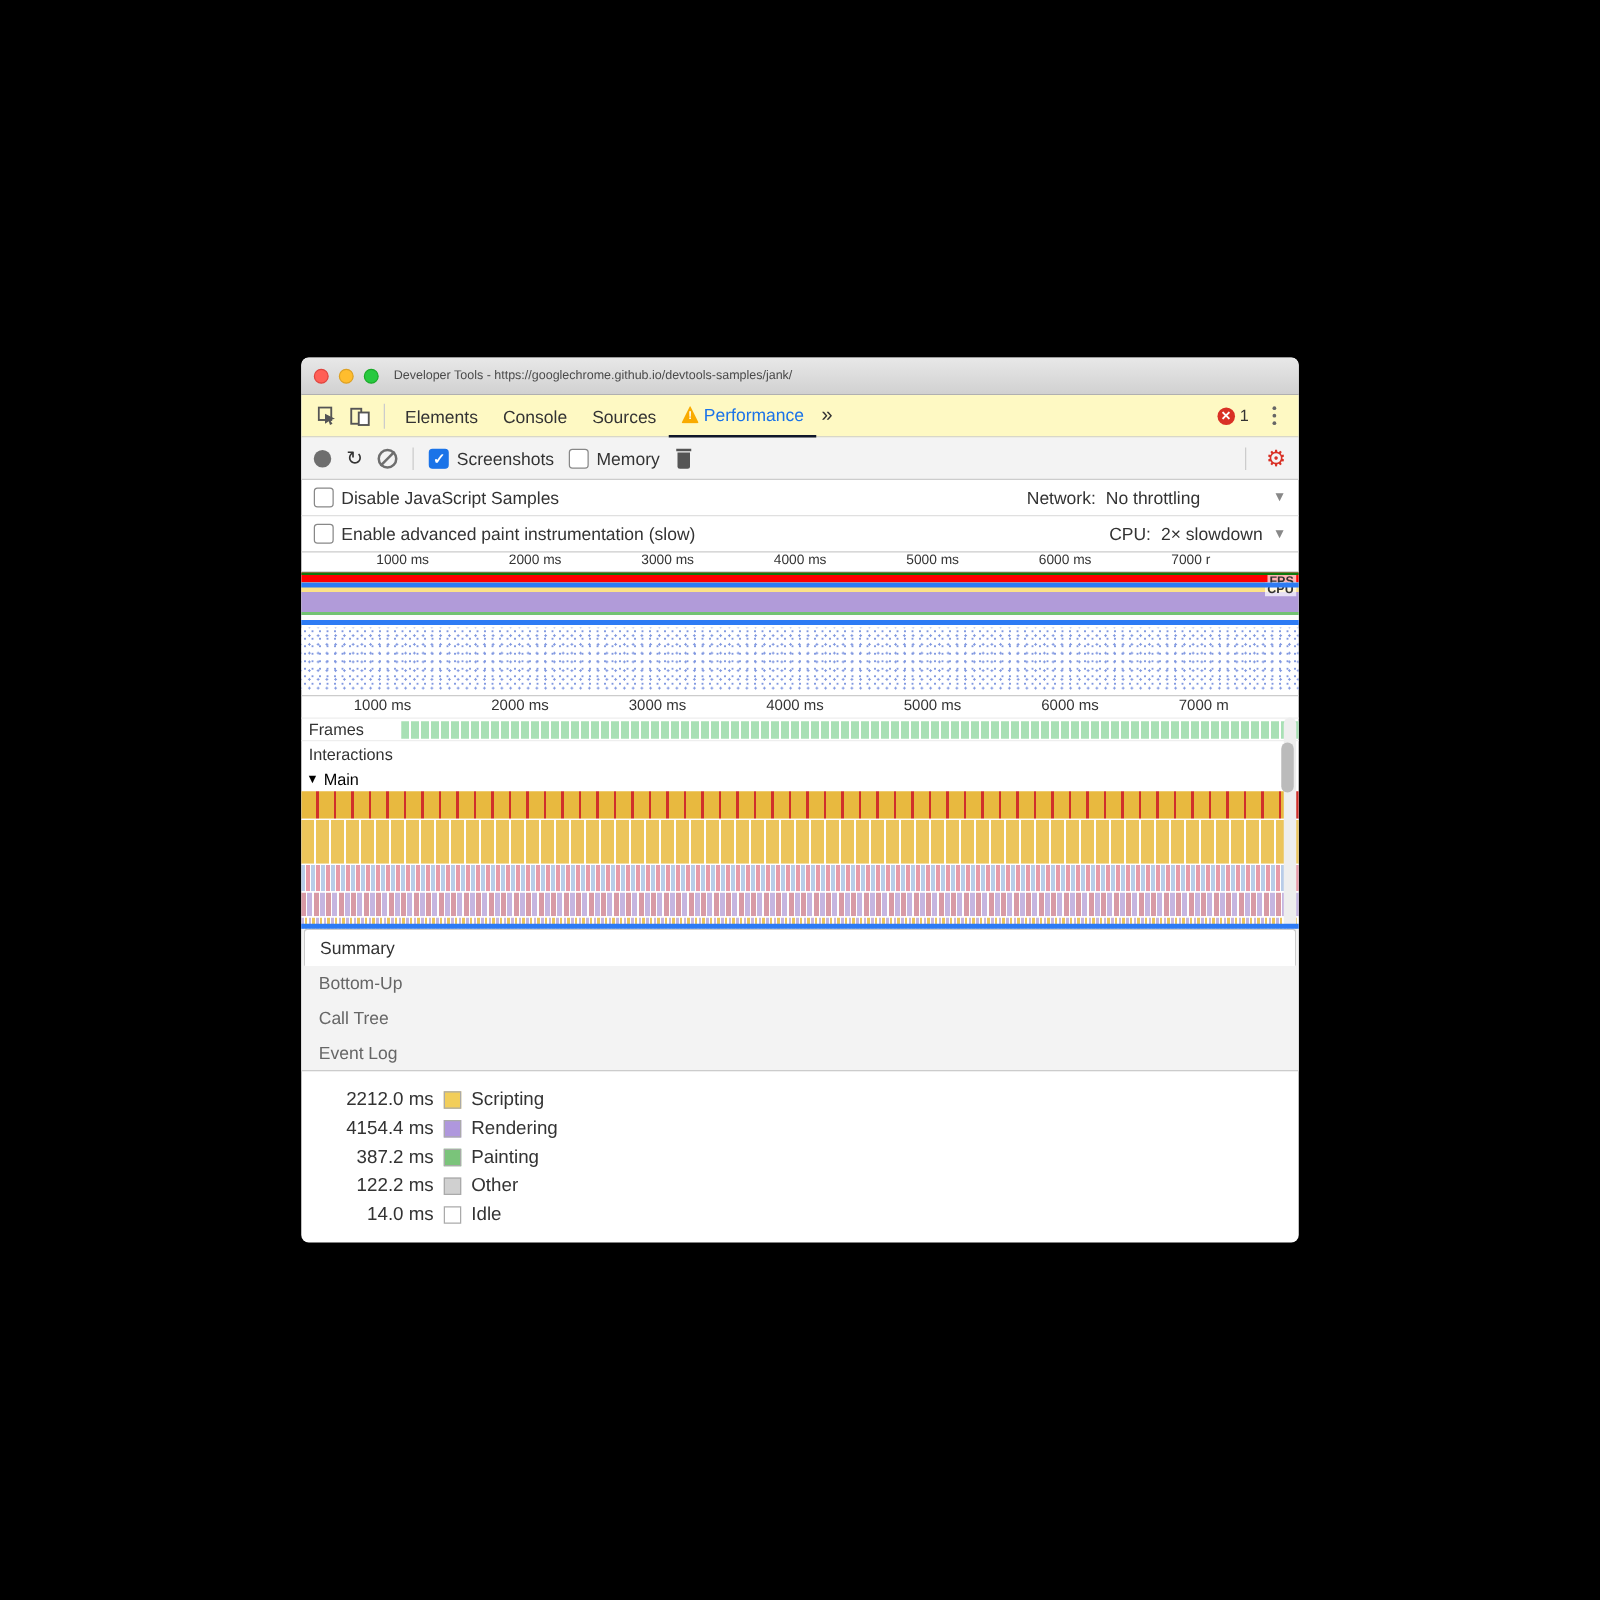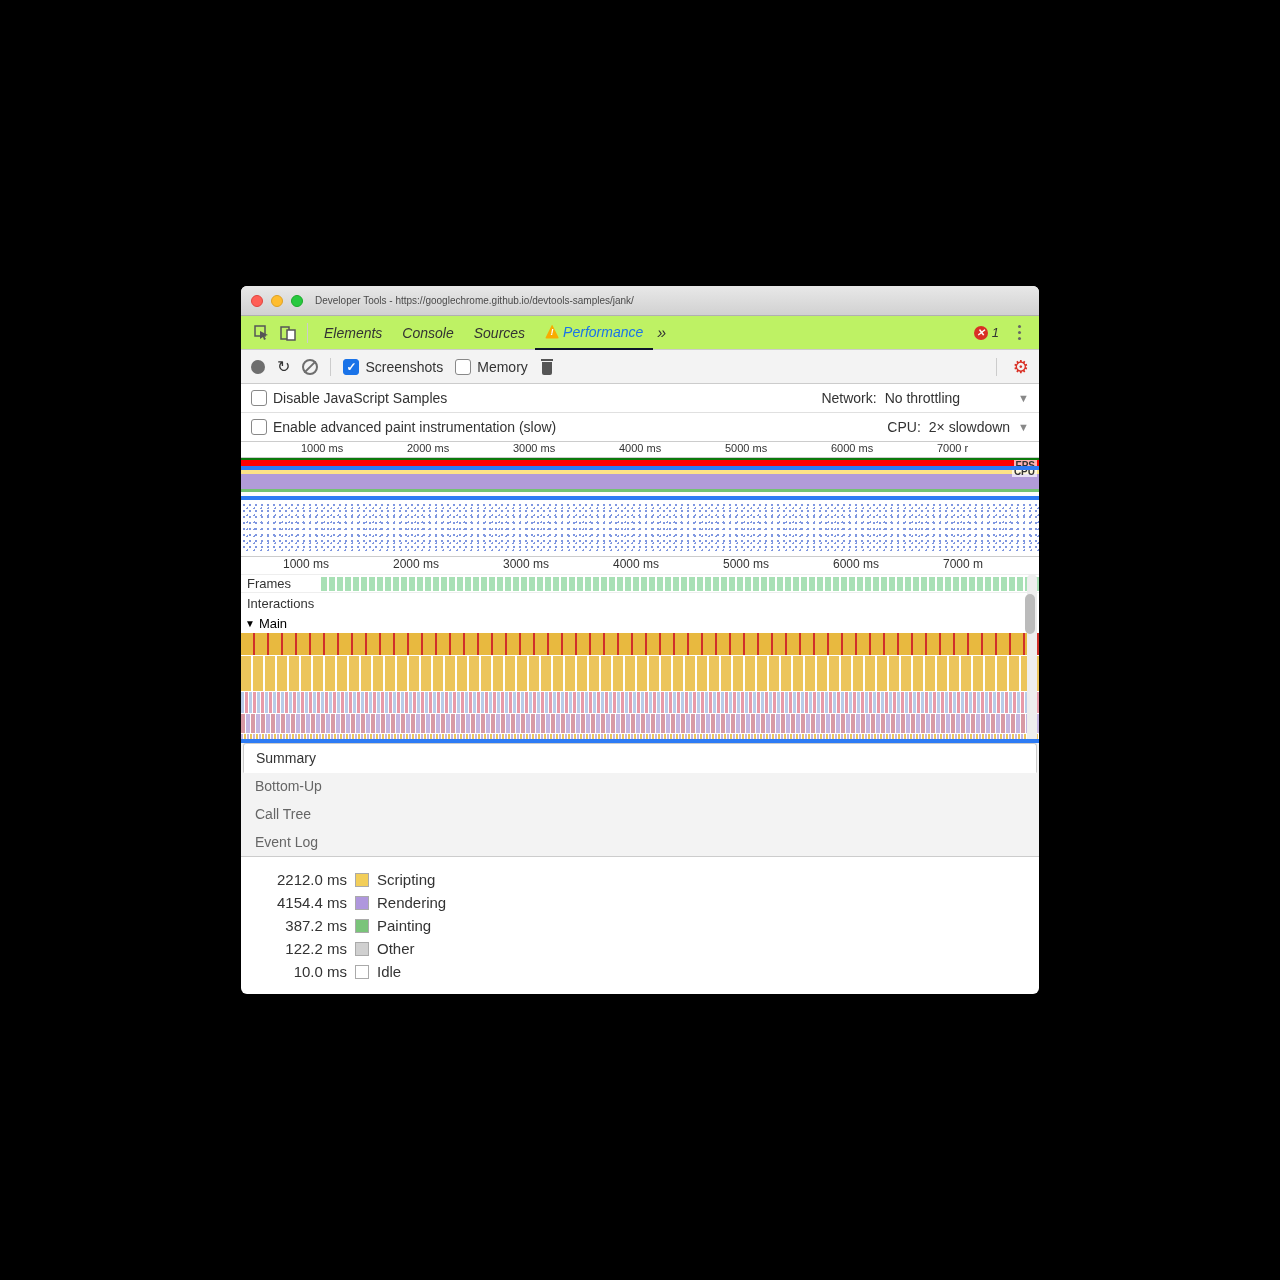--- a/index.html
+++ b/index.html
@@ -5,21 +5,21 @@
 * { margin: 0; padding: 0; box-sizing: border-box; font-family: -apple-system, BlinkMacSystemFont, "Helvetica Neue", Arial, sans-serif; }
 body { background: #000; width: 1280px; height: 1280px; display: flex; align-items: center; justify-content: center; }
 .window { width: 798px; background: #fff; border-radius: 6px; box-shadow: 0 20px 60px rgba(0,0,0,0.5); overflow: hidden; position: relative; }
 .titlebar { height: 30px; background: linear-gradient(#e8e8e8, #d1d1d1); display: flex; align-items: center; padding: 0 10px; border-bottom: 1px solid #b0b0b0; }
 .traffic { display: flex; gap: 8px; margin-right: 12px; }
 .dot { width: 12px; height: 12px; border-radius: 50%; }
 .dot.red { background: #ff5f56; border: 1px solid #e0443e; }
 .dot.yellow { background: #ffbd2e; border: 1px solid #dea123; }
 .dot.green { background: #27c93f; border: 1px solid #1aab29; }
 .title { font-size: 10px; color: #4a4a4a; }
-.tabbar { height: 34px; display: flex; align-items: center; border-bottom: 1px solid #ccc; padding: 0 8px; background: #bef264; font-style: italic; }
+.tabbar { height: 34px; display: flex; align-items: center; border-bottom: 1px solid #ccc; padding: 0 8px; background: #fef9c3; }
 .tabbar .icon-btn { width: 26px; height: 26px; display: flex; align-items: center; justify-content: center; cursor: pointer; }
 .tabbar .sep { width: 1px; height: 20px; background: #ccc; margin: 0 6px; }
 .tab { padding: 0 10px; font-size: 14px; color: #333; height: 34px; display: flex; align-items: center; cursor: pointer; gap: 4px; }
 .tab.active { color: #1a73e8; border-bottom: 2px solid #0f172a; }
 .warn-icon { width: 14px; height: 14px; background: #f9ab00; border-radius: 2px; position: relative; clip-path: polygon(50% 0, 100% 100%, 0 100%); }
 .warn-icon::after { content: "!"; position: absolute; left: 50%; top: 52%; transform: translate(-50%,-50%); font-size: 9px; font-weight: bold; color: #fff; }
 .more { margin-left: 4px; font-size: 16px; color: #333; cursor: pointer; }
 .err-badge { margin-left: auto; display: flex; align-items: center; gap: 4px; font-size: 13px; color: #333; }
 .err-circle { width: 14px; height: 14px; border-radius: 50%; background: #d93025; color: #fff; font-size: 10px; display: flex; align-items: center; justify-content: center; font-weight: bold; }
 .kebab { width: 24px; height: 24px; display: flex; flex-direction: column; align-items: center; justify-content: center; gap: 3px; cursor: pointer; margin-left: 8px; }
@@ -252,21 +252,21 @@
               <span class="lval">387.2 ms</span>
     <span class="swatch" style="background:#7ac47a"></span>
     <span>Painting</span>
             </div>
             <div class="legend-row">
               <span class="lval">122.2 ms</span>
     <span class="swatch" style="background:#d0d0d0"></span>
     <span>Other</span>
             </div>
             <div class="legend-row">
-              <span class="lval">10.0 ms</span>
+              <span class="lval">14.0 ms</span>
     <span class="swatch" style="background:#ffffff"></span>
     <span>Idle</span>
             </div>
           </div>
       </div>
     </div>
     <div class="highlight-box" style="left:-44px; right:-44px; top:-4px; bottom:-12px; border-radius:4px"></div>
   </div>
 
 </div>

